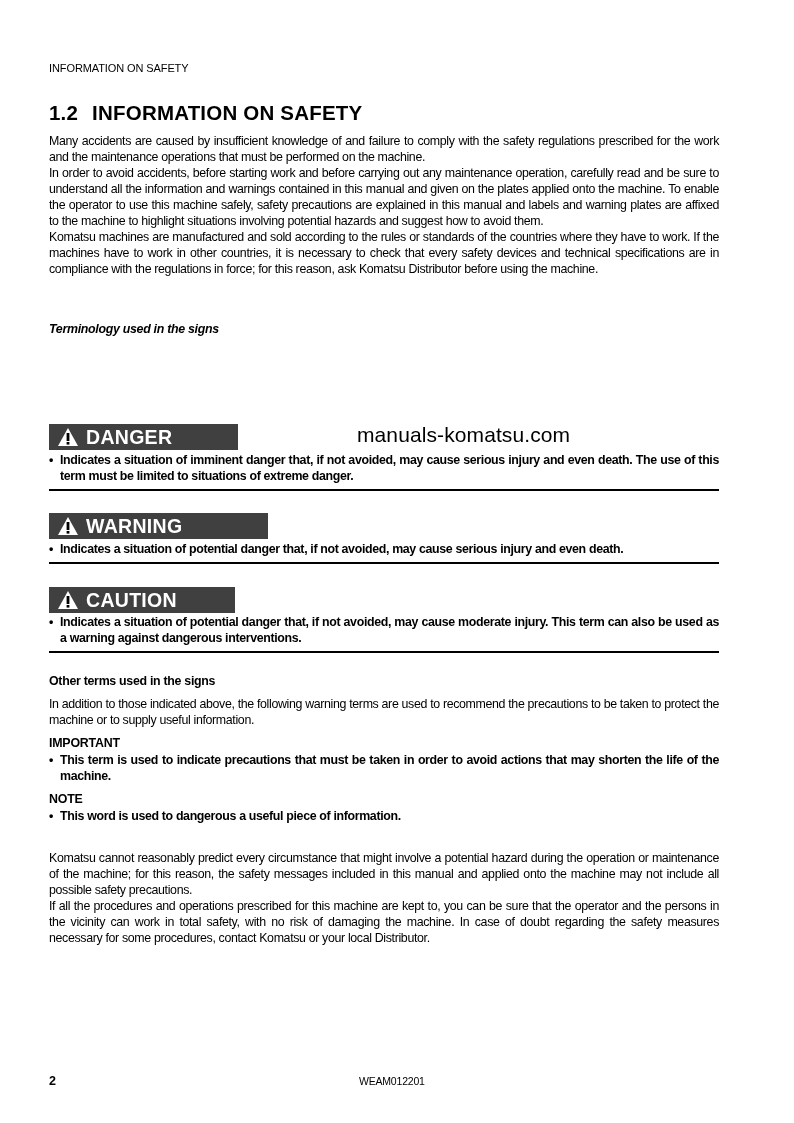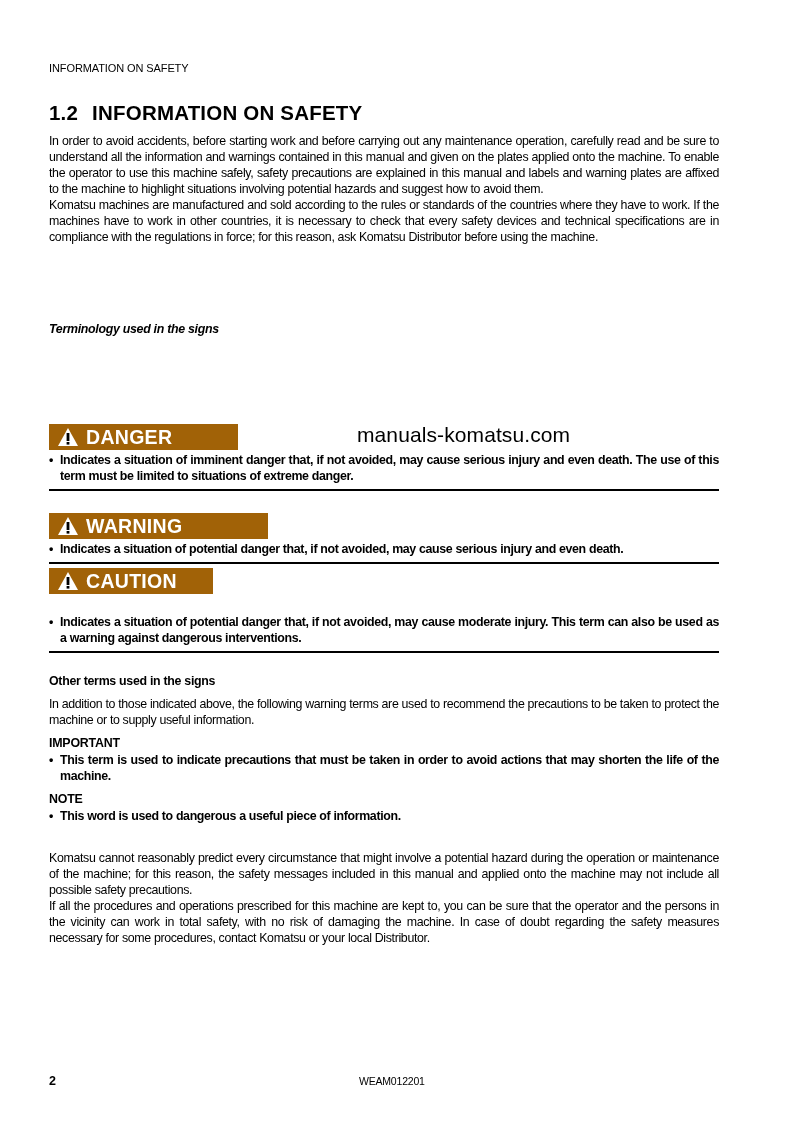--- a/index.html
+++ b/index.html
@@ -6,21 +6,21 @@
   body { width: 794px; height: 1123px; position: relative; overflow: hidden;
          font-family: "Liberation Sans", sans-serif; color: #000; }
   .abs { position: absolute; }
   .running-header { left: 49px; top: 62px; font-size: 11px; letter-spacing: -0.1px; }
   .section-title { left: 49px; top: 101px; font-size: 20.5px; font-weight: bold; letter-spacing: 0.2px; }
   .section-title .num { margin-right: 14px; }
   .para { left: 49px; width: 670px; font-size: 12.4px; line-height: 16px; text-align: justify;
           letter-spacing: -0.35px; }
   .para p { margin: 0; }
   .subhead { left: 49px; font-size: 12.4px; font-weight: bold; letter-spacing: -0.3px; }
-  .badge { left: 49px; height: 26px; background: #a16207; color: #fff; display: flex; align-items: center;
+  .badge { left: 49px; height: 26px; background: #404040; color: #fff; display: flex; align-items: center;
            font-weight: bold; font-size: 19.5px; letter-spacing: 0.3px; }
   .badge svg { margin-left: 8px; margin-right: 7px; }
   .bullet-text { left: 49px; width: 670px; font-size: 12.4px; line-height: 16px; font-weight: bold;
                  letter-spacing: -0.35px; }
   .bullet-line { display: flex; }
   .bullet-line .dot { width: 11px; flex: none; text-align: left; }
   .bullet-line .txt { flex: 1; text-align: justify; }
   .rule { left: 49px; width: 670px; height: 2px; background: #000; }
   .watermark { left: 357px; top: 423px; font-size: 21px; letter-spacing: 0.1px; }
   .term-label { left: 49px; font-size: 12.4px; font-weight: bold; letter-spacing: -0.2px; }
@@ -30,20 +30,21 @@
 </head>
 <body>
 
 <div class="abs running-header">INFORMATION ON SAFETY</div>
 
 <div class="abs section-title">
   <span class="num">1.2</span><span>INFORMATION ON SAFETY</span>
 </div>
 
 <div class="abs para" style="top:133px;">
+  <p>Many accidents are caused by insufficient knowledge of and failure to comply with the safety regulations prescribed for the work and the maintenance operations that must be performed on the machine.</p>
   <p>In order to avoid accidents, before starting work and before carrying out any maintenance operation, carefully read and be sure to understand all the information and warnings contained in this manual and given on the plates applied onto the machine. To enable the operator to use this machine safely, safety precautions are explained in this manual and labels and warning plates are affixed to the machine to highlight situations involving potential hazards and suggest how to avoid them.</p>
   <p>Komatsu machines are manufactured and sold according to the rules or standards of the countries where they have to work. If the machines have to work in other countries, it is necessary to check that every safety devices and technical specifications are in compliance with the regulations in force; for this reason, ask Komatsu Distributor before using the machine.</p>
 </div>
 
 <div class="abs subhead" style="top:322px;font-style:italic;">Terminology used in the signs</div>
 <div class="abs para" style="top:345px;">
 </div>
 
 <div class="abs badge" style="top:424px; width:189px;">
   <svg width="22" height="20" viewBox="0 0 22 20">
@@ -71,21 +72,21 @@
   <span>WARNING</span>
 </div>
 <div class="abs bullet-text" style="top:541px;">
   <div class="bullet-line">
     <span class="dot">•</span>
     <span class="txt" style="text-align:left;">Indicates a situation of potential danger that, if not avoided, may cause serious injury and even death.</span>
   </div>
 </div>
 <div class="abs rule" style="top:562px;"></div>
 
-<div class="abs badge" style="top:568px; width:164px;">
+<div class="abs badge" style="top:587px; width:186px;">
   <svg width="22" height="20" viewBox="0 0 22 20">
     <polygon points="11,1 21,19 1,19" fill="#fff"></polygon>
     <rect x="9.6" y="6" width="2.8" height="8" fill="#000"></rect>
     <rect x="9.6" y="15" width="2.8" height="2.6" fill="#000"></rect>
   </svg>
   <span>CAUTION</span>
 </div>
 <div class="abs bullet-text" style="top:614px;">
   <div class="bullet-line">
     <span class="dot">•</span>

